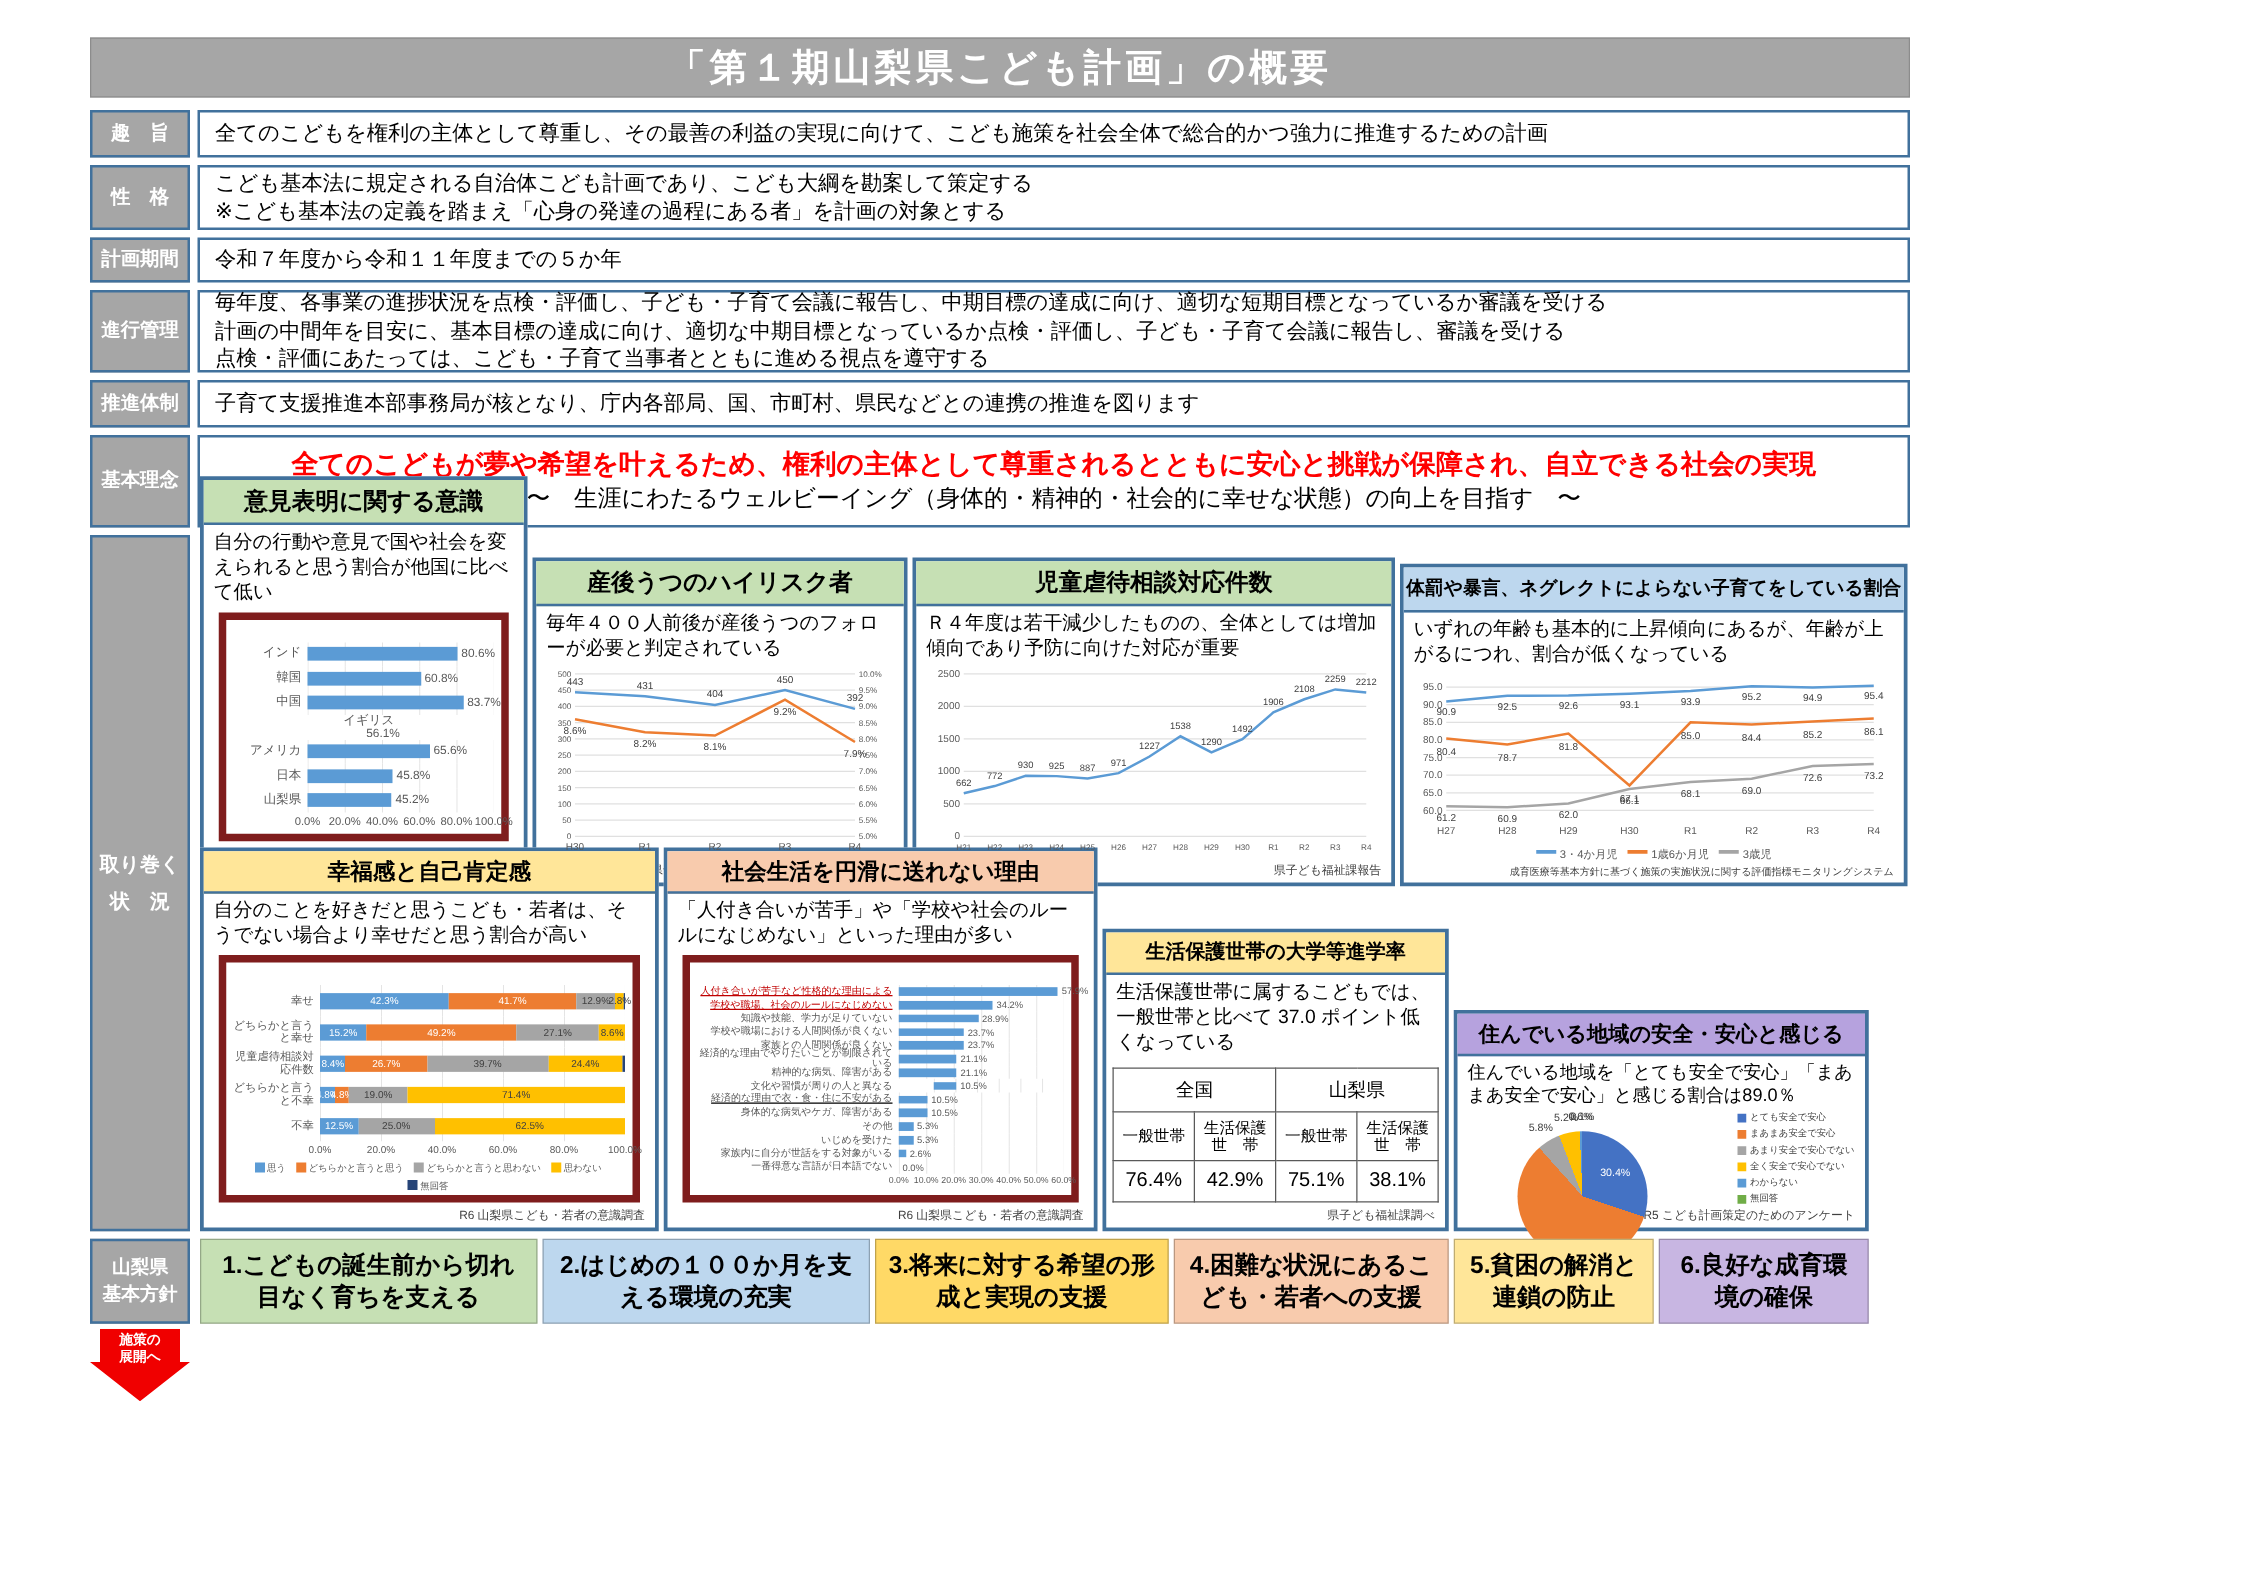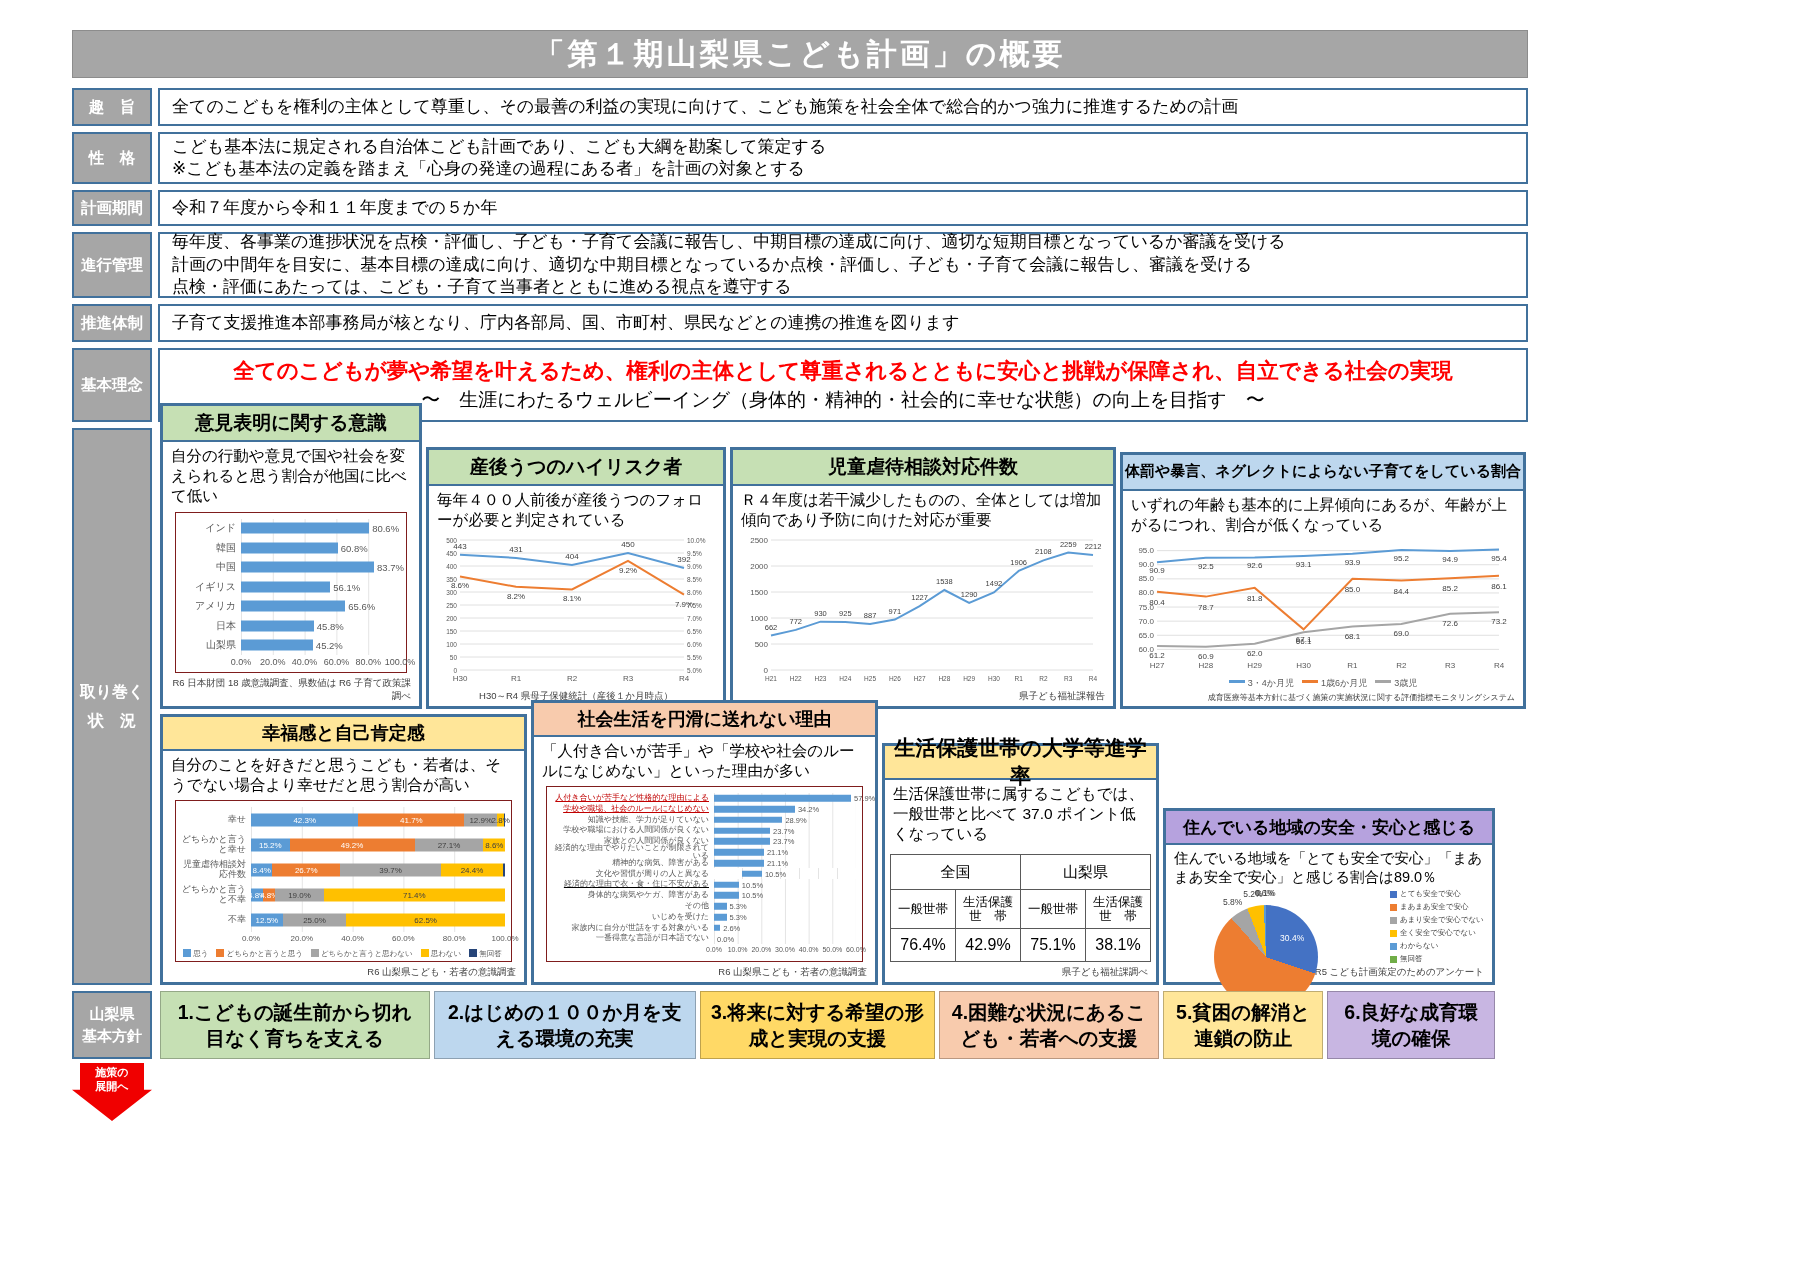--- a/index.html
+++ b/index.html
@@ -23,21 +23,21 @@
   .charts{position:absolute;left:160px;top:428px;width:1368px;height:557px;display:flex;
         flex-direction:column;justify-content:space-between;}
   .charts-row{display:flex;gap:4px;align-items:flex-end;}
   .panel{border:3px solid #41719c;background:#fff;box-sizing:border-box;display:flex;flex-direction:column;flex:none;}
   .panel-header{flex:none;border-bottom:2px solid #41719c;font-weight:bold;font-size:19px;
         display:flex;align-items:center;justify-content:center;height:34px;text-align:center;}
   .panel-caption{padding:4px 8px 0;font-size:15.5px;line-height:1.3;}
   .panel-chart{flex:1;position:relative;padding:2px 4px;min-height:0;text-align:center;}
   .panel-source{flex:none;font-size:9.5px;color:#404040;text-align:right;padding:0 8px 3px;}
   
-  .hb-chart{border:1px solid #7f1d1d;margin:3px 8px 2px;padding:6px 6px 2px 4px;text-align:left;}
+  .hb-chart{border:6px solid #7f1d1d;margin:3px 8px 2px;padding:18px 6px 2px 4px;text-align:left;}
   .hb-row{display:flex;align-items:center;}
   .hb-lab{text-align:right;color:#595959;padding-right:5px;flex:none;line-height:1.05;}
   .hb-lab.hb-red{color:#c00000;text-decoration:underline;}
   .hb-track{position:relative;flex:1;height:100%;}
   .hb-bar{position:absolute;left:0;top:50%;transform:translateY(-50%);}
   .hb-val{position:absolute;top:50%;transform:translateY(-50%);color:#595959;white-space:nowrap;}
   .hb-axis{position:relative;height:13px;color:#595959;margin-top:2px;}
   .hb-axis span{position:absolute;transform:translateX(-50%);}
   
   .sb-seg{position:absolute;top:50%;transform:translateY(-50%);display:flex;align-items:center;justify-content:center;white-space:nowrap;}
@@ -150,21 +150,21 @@
                   <span class="hb-val" style="left: calc(60.8% + 3px); font-size: 9.5px;">60.8%</span>
                 </div>
               </div>
               <div class="hb-row" style="height: 19.5px;">
                 <div class="hb-lab" style="width: 56px; font-size: 10px;">中国</div>
                 <div class="hb-track" style="background-image: linear-gradient(to right, rgb(228, 228, 228) 1px, transparent 1px); background-size: 20% 100%;">
                   <div class="hb-bar" style="width: 83.7%; height: 11px; background: rgb(91, 155, 213);"></div>
                   <span class="hb-val" style="left: calc(83.7% + 3px); font-size: 9.5px;">83.7%</span>
                 </div>
               </div>
-              <div class="hb-row" style="height: 19.5px;">
+              <div class="hb-row" style="height: 19.5px; flex-direction: column;">
                 <div class="hb-lab" style="width: 56px; font-size: 10px;">イギリス</div>
                 <div class="hb-track" style="background-image: linear-gradient(to right, rgb(228, 228, 228) 1px, transparent 1px); background-size: 20% 100%;">
                   <div class="hb-bar" style="width: 56.1%; height: 11px; background: rgb(91, 155, 213);"></div>
                   <span class="hb-val" style="left: calc(56.1% + 3px); font-size: 9.5px;">56.1%</span>
                 </div>
               </div>
               <div class="hb-row" style="height: 19.5px;">
                 <div class="hb-lab" style="width: 56px; font-size: 10px;">アメリカ</div>
                 <div class="hb-track" style="background-image: linear-gradient(to right, rgb(228, 228, 228) 1px, transparent 1px); background-size: 20% 100%;">
                   <div class="hb-bar" style="width: 65.6%; height: 11px; background: rgb(91, 155, 213);"></div>
@@ -547,21 +547,21 @@
                 <span style="left: 50%;">30.0%</span>
                 <span style="left: 66.6667%;">40.0%</span>
                 <span style="left: 83.3333%;">50.0%</span>
                 <span style="left: 100%;">60.0%</span>
               </div>
             </div>
           </div>
         <div class="panel-source">R6 山梨県こども・若者の意識調査</div>
       </div>
       <div class="panel" style="width:277px;">
-        <div class="panel-header" style="height: 32px; font-size: 21px; background: rgb(255, 230, 153);">生活保護世帯の大学等進学率</div>
+        <div class="panel-header" style="height: 32px; font-size: 16px; background: rgb(255, 230, 153);">生活保護世帯の大学等進学率</div>
         <div class="panel-caption">生活保護世帯に属するこどもでは、一般世帯と比べて 37.0 ポイント低くなっている</div>
         <div class="panel-chart" id="chart6">
             <table class="ptable">
               <tbody>
                 <tr>
                   <td colspan="2" class="pt-g">全国</td>
                   <td colspan="2" class="pt-g">山梨県</td>
                 </tr>
                 <tr>
                   <td class="pt-h">一般世帯</td>

